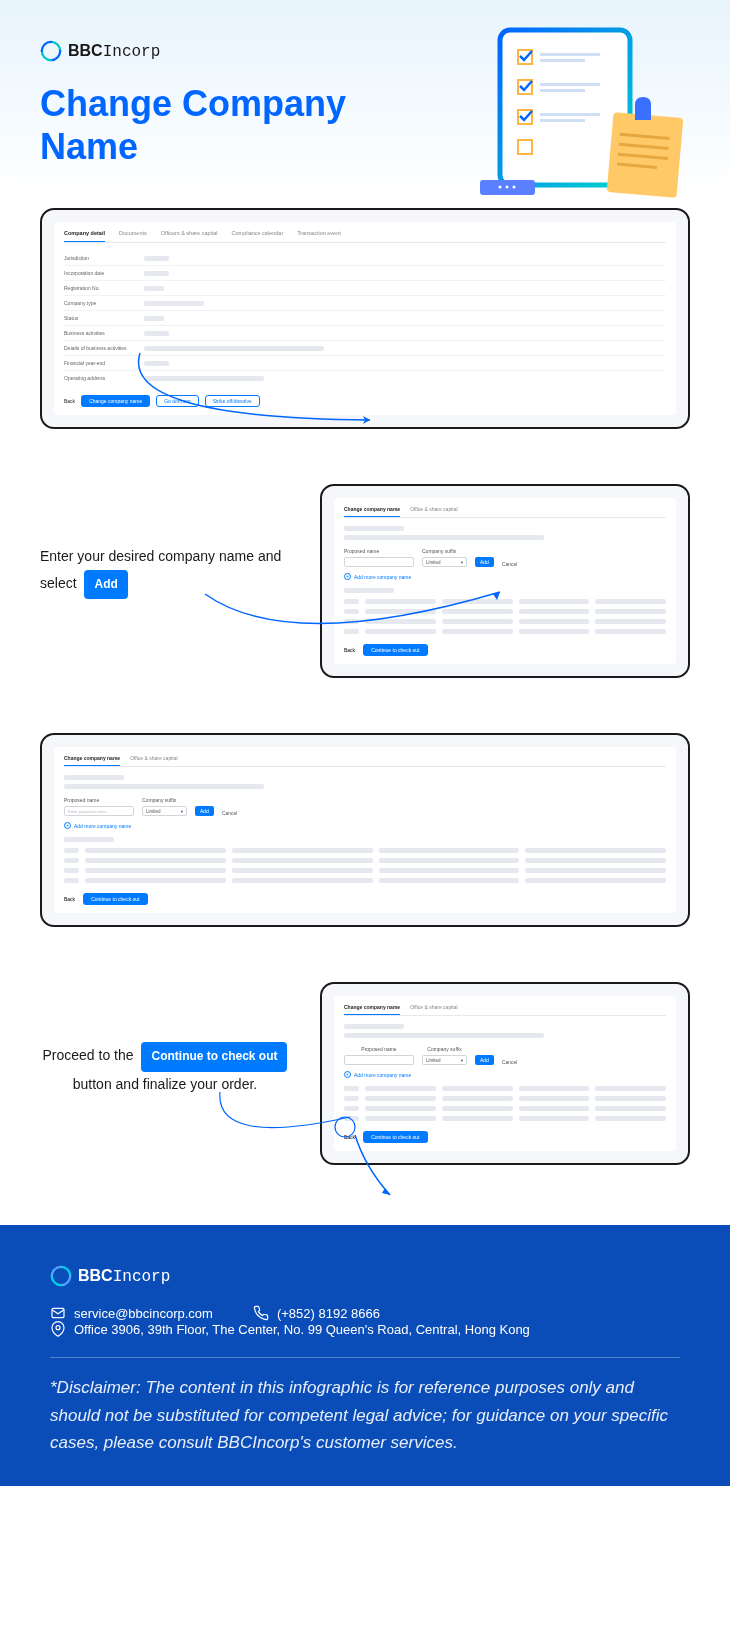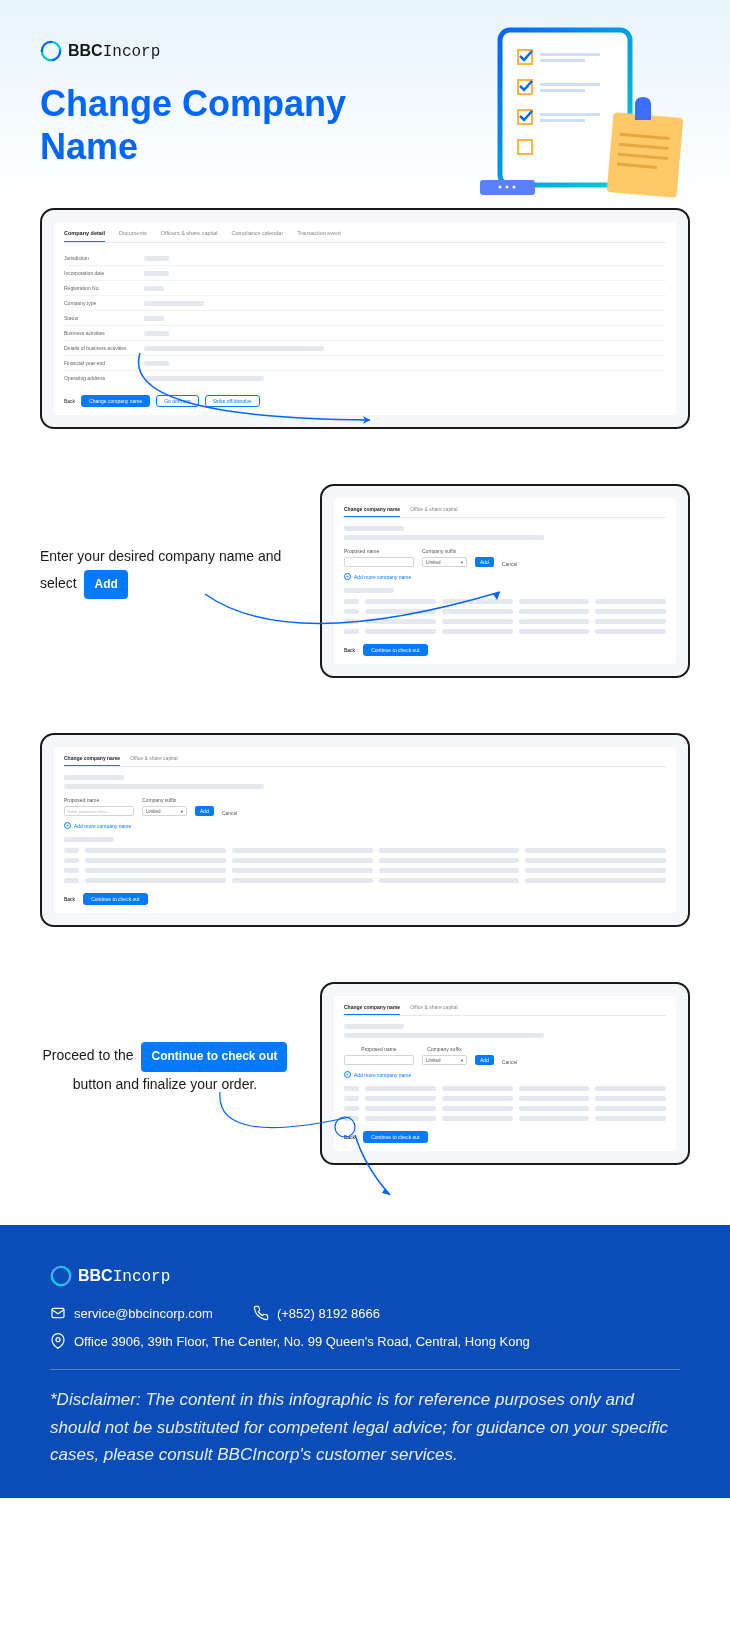--- a/index.html
+++ b/index.html
@@ -55,21 +55,21 @@
 .mock-trow .mock-ph.sm { flex: 0 0 15px; }
 .mock-bottom { display: flex; gap: 8px; align-items: center; margin-top: 10px; font-size: 5px; }
 
 
 .arrow-svg { position: absolute; pointer-events: none; }
 
 
 .footer { background: #0a4db8; color: #fff; padding: 40px 50px 30px; }
 .footer-logo { display: flex; align-items: center; gap: 6px; margin-bottom: 18px; }
 .footer-logo-text { font-weight: 700; font-size: 16px; color: #fff; }
-.footer-contacts { display: flex; gap: 40px; margin-bottom: 12px; font-size: 13px; }
+.footer-contacts { display: flex; gap: 40px; font-size: 13px; }
 .footer-contact { display: flex; align-items: center; gap: 8px; }
 .footer-address { display: flex; align-items: center; gap: 8px; font-size: 13px; margin-bottom: 20px; }
 .footer-divider { border: none; border-top: 1px solid rgba(255,255,255,0.3); margin-bottom: 16px; }
 .footer-disclaimer { font-style: italic; font-size: 17px; line-height: 1.6; opacity: 0.9; }
 .footer-icon { width: 16px; height: 16px; flex-shrink: 0; }
 </style>
 </head>
 <body>
 
 <div class="header">

